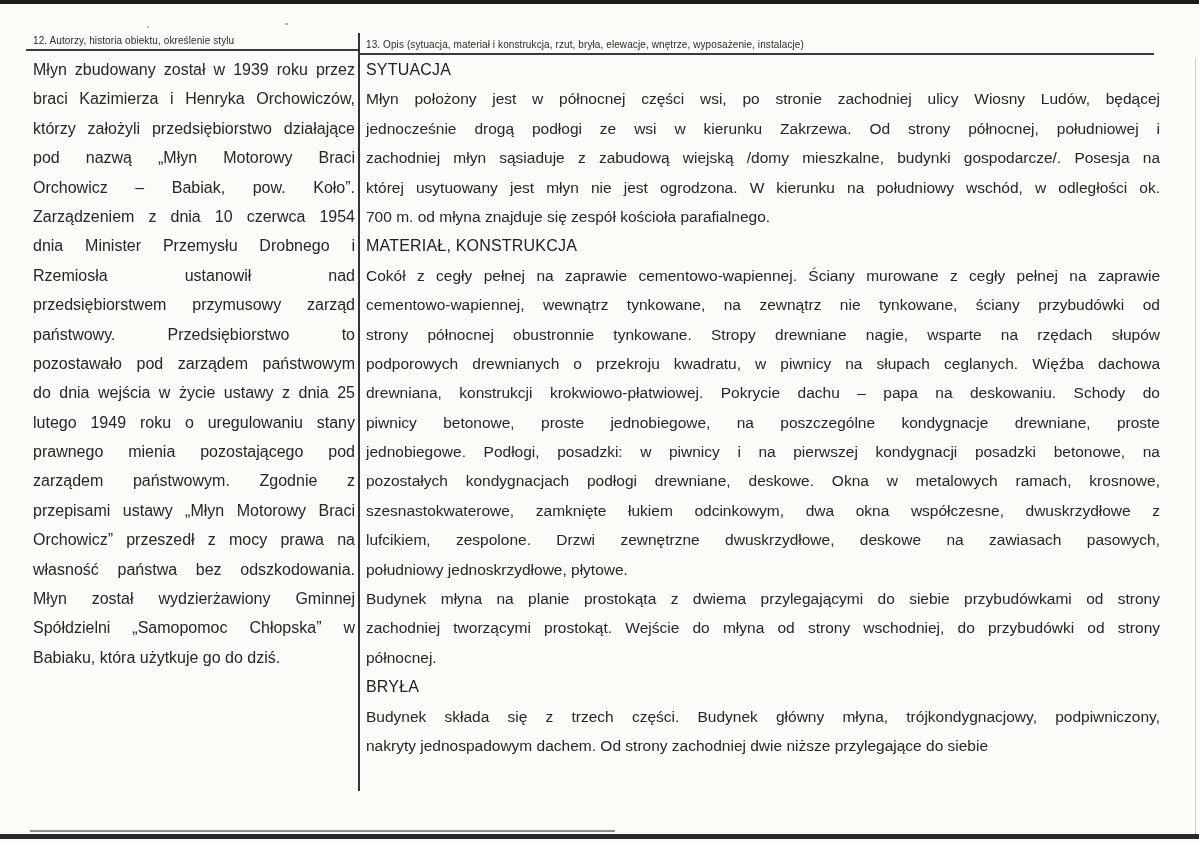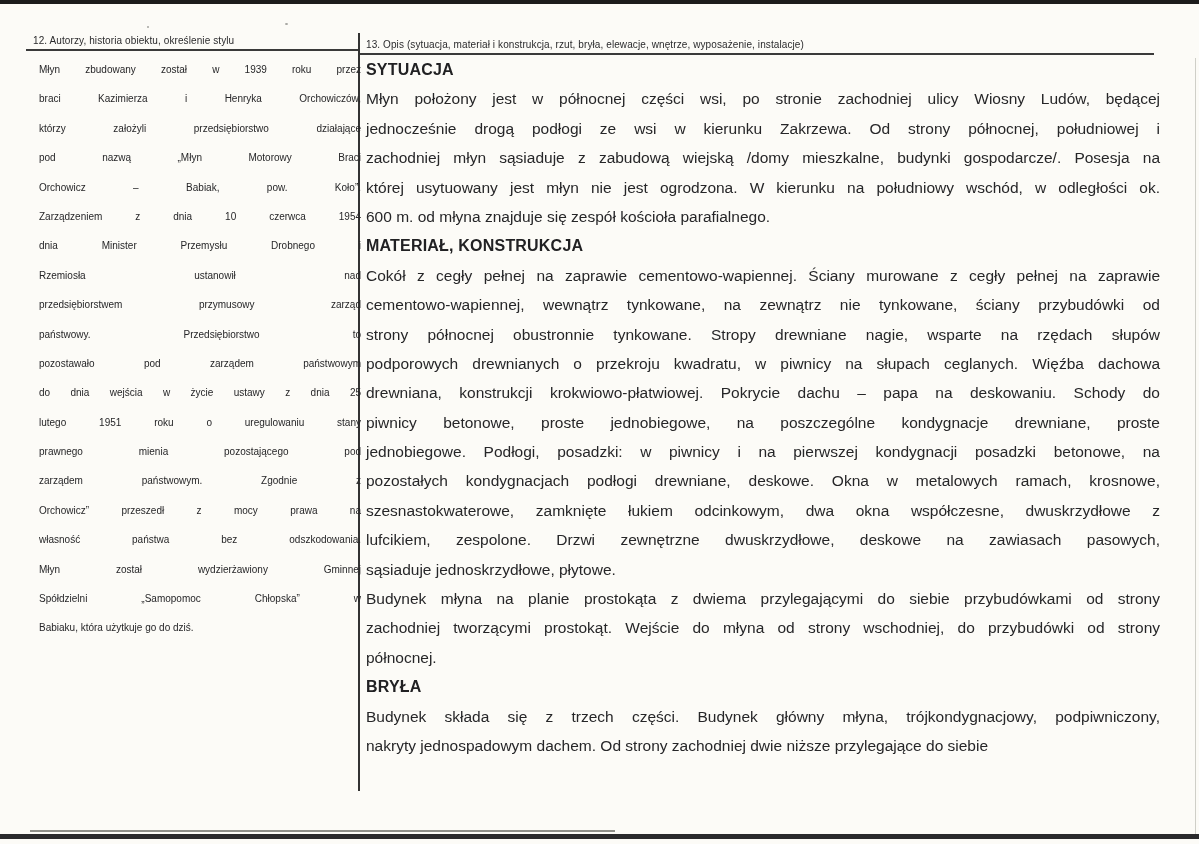--- a/index.html
+++ b/index.html
@@ -20,28 +20,28 @@
 
   .hdr{position:absolute;font-size:10px;letter-spacing:.1px;color:#2b2b2d;white-space:nowrap}
   .hdr-left{left:33px;top:35px}
   .hdr-right{left:366px;top:39px;font-size:10px}
   .rule{position:absolute;background:#3a3a3a}
   .rule-left{left:26px;top:49px;width:332px;height:2px}
   .rule-right{left:358px;top:53px;width:796px;height:2px}
   .divider{position:absolute;left:358px;top:33px;width:2px;height:758px;background:#333}
 
   .col{position:absolute;top:55px}
-  .col-left{left:39px;width:322px;font-size:10px}
+  .col-left{left:33px;width:322px;font-size:16px}
   .col-right{left:366px;width:794px;font-size:15.5px}
   .ln{
     height:29.4px;line-height:29.4px;white-space:nowrap;
     text-align:justify;text-align-last:justify;
   }
   .ln.last{text-align-last:left}
-  .ln.hd{font-weight:bold;text-align-last:left;font-size:16px;letter-spacing:.2px;color:#212123}
+  .ln.hd{font-weight:normal;text-align-last:left;font-size:16px;letter-spacing:.2px;color:#212123}
 </style>
 </head>
 <body>
 
 <div class="page">
 
   <div class="scan-edge-top"></div>
   <div class="speck s1"></div>
   <div class="speck s2"></div>
 
@@ -57,50 +57,51 @@
     <div class="ln">którzy założyli przedsiębiorstwo działające</div>
     <div class="ln">pod nazwą „Młyn Motorowy Braci</div>
     <div class="ln">Orchowicz – Babiak, pow. Koło”.</div>
     <div class="ln">Zarządzeniem z dnia 10 czerwca 1954</div>
     <div class="ln">dnia Minister Przemysłu Drobnego i</div>
     <div class="ln">Rzemiosła ustanowił nad</div>
     <div class="ln">przedsiębiorstwem przymusowy zarząd</div>
     <div class="ln">państwowy. Przedsiębiorstwo to</div>
     <div class="ln">pozostawało pod zarządem państwowym</div>
     <div class="ln">do dnia wejścia w życie ustawy z dnia 25</div>
-    <div class="ln">lutego 1951 roku o uregulowaniu stany</div>
+    <div class="ln">lutego 1949 roku o uregulowaniu stany</div>
     <div class="ln">prawnego mienia pozostającego pod</div>
     <div class="ln">zarządem państwowym. Zgodnie z</div>
+    <div class="ln">przepisami ustawy „Młyn Motorowy Braci</div>
     <div class="ln">Orchowicz” przeszedł z mocy prawa na</div>
     <div class="ln">własność państwa bez odszkodowania.</div>
     <div class="ln">Młyn został wydzierżawiony Gminnej</div>
     <div class="ln">Spółdzielni „Samopomoc Chłopska” w</div>
     <div class="ln last">Babiaku, która użytkuje go do dziś.</div>
   </div>
 
   <div class="col col-right">
     <div class="ln hd">SYTUACJA</div>
     <div class="ln">Młyn położony jest w północnej części wsi, po stronie zachodniej ulicy Wiosny Ludów, będącej</div>
     <div class="ln">jednocześnie drogą podłogi ze wsi w kierunku Zakrzewa. Od strony północnej, południowej i</div>
     <div class="ln">zachodniej młyn sąsiaduje z zabudową wiejską /domy mieszkalne, budynki gospodarcze/. Posesja na</div>
     <div class="ln">której usytuowany jest młyn nie jest ogrodzona. W kierunku na południowy wschód, w odległości ok.</div>
-    <div class="ln last">600 m. od młyna znajduje się zespół kościoła parafialnego.</div>
+    <div class="ln last">700 m. od młyna znajduje się zespół kościoła parafialnego.</div>
 
     <div class="ln hd">MATERIAŁ, KONSTRUKCJA</div>
     <div class="ln">Cokół z cegły pełnej na zaprawie cementowo-wapiennej. Ściany murowane z cegły pełnej na zaprawie</div>
     <div class="ln">cementowo-wapiennej, wewnątrz tynkowane, na zewnątrz nie tynkowane, ściany przybudówki od</div>
     <div class="ln">strony północnej obustronnie tynkowane. Stropy drewniane nagie, wsparte na rzędach słupów</div>
     <div class="ln">podporowych drewnianych o przekroju kwadratu, w piwnicy na słupach ceglanych. Więźba dachowa</div>
     <div class="ln">drewniana, konstrukcji krokwiowo-płatwiowej. Pokrycie dachu – papa na deskowaniu. Schody do</div>
     <div class="ln">piwnicy betonowe, proste jednobiegowe, na poszczególne kondygnacje drewniane, proste</div>
     <div class="ln">jednobiegowe. Podłogi, posadzki: w piwnicy i na pierwszej kondygnacji posadzki betonowe, na</div>
     <div class="ln">pozostałych kondygnacjach podłogi drewniane, deskowe. Okna w metalowych ramach, krosnowe,</div>
     <div class="ln">szesnastokwaterowe, zamknięte łukiem odcinkowym, dwa okna współczesne, dwuskrzydłowe z</div>
     <div class="ln">lufcikiem, zespolone. Drzwi zewnętrzne dwuskrzydłowe, deskowe na zawiasach pasowych,</div>
-    <div class="ln last">sąsiaduje jednoskrzydłowe, płytowe.</div>
+    <div class="ln last">południowy jednoskrzydłowe, płytowe.</div>
 
     <div class="ln">Budynek młyna na planie prostokąta z dwiema przylegającymi do siebie przybudówkami od strony</div>
     <div class="ln">zachodniej tworzącymi prostokąt. Wejście do młyna od strony wschodniej, do przybudówki od strony</div>
     <div class="ln last">północnej.</div>
 
     <div class="ln hd">BRYŁA</div>
     <div class="ln">Budynek składa się z trzech części. Budynek główny młyna, trójkondygnacjowy, podpiwniczony,</div>
     <div class="ln last">nakryty jednospadowym dachem. Od strony zachodniej dwie niższe przylegające do siebie</div>
   </div>
 

